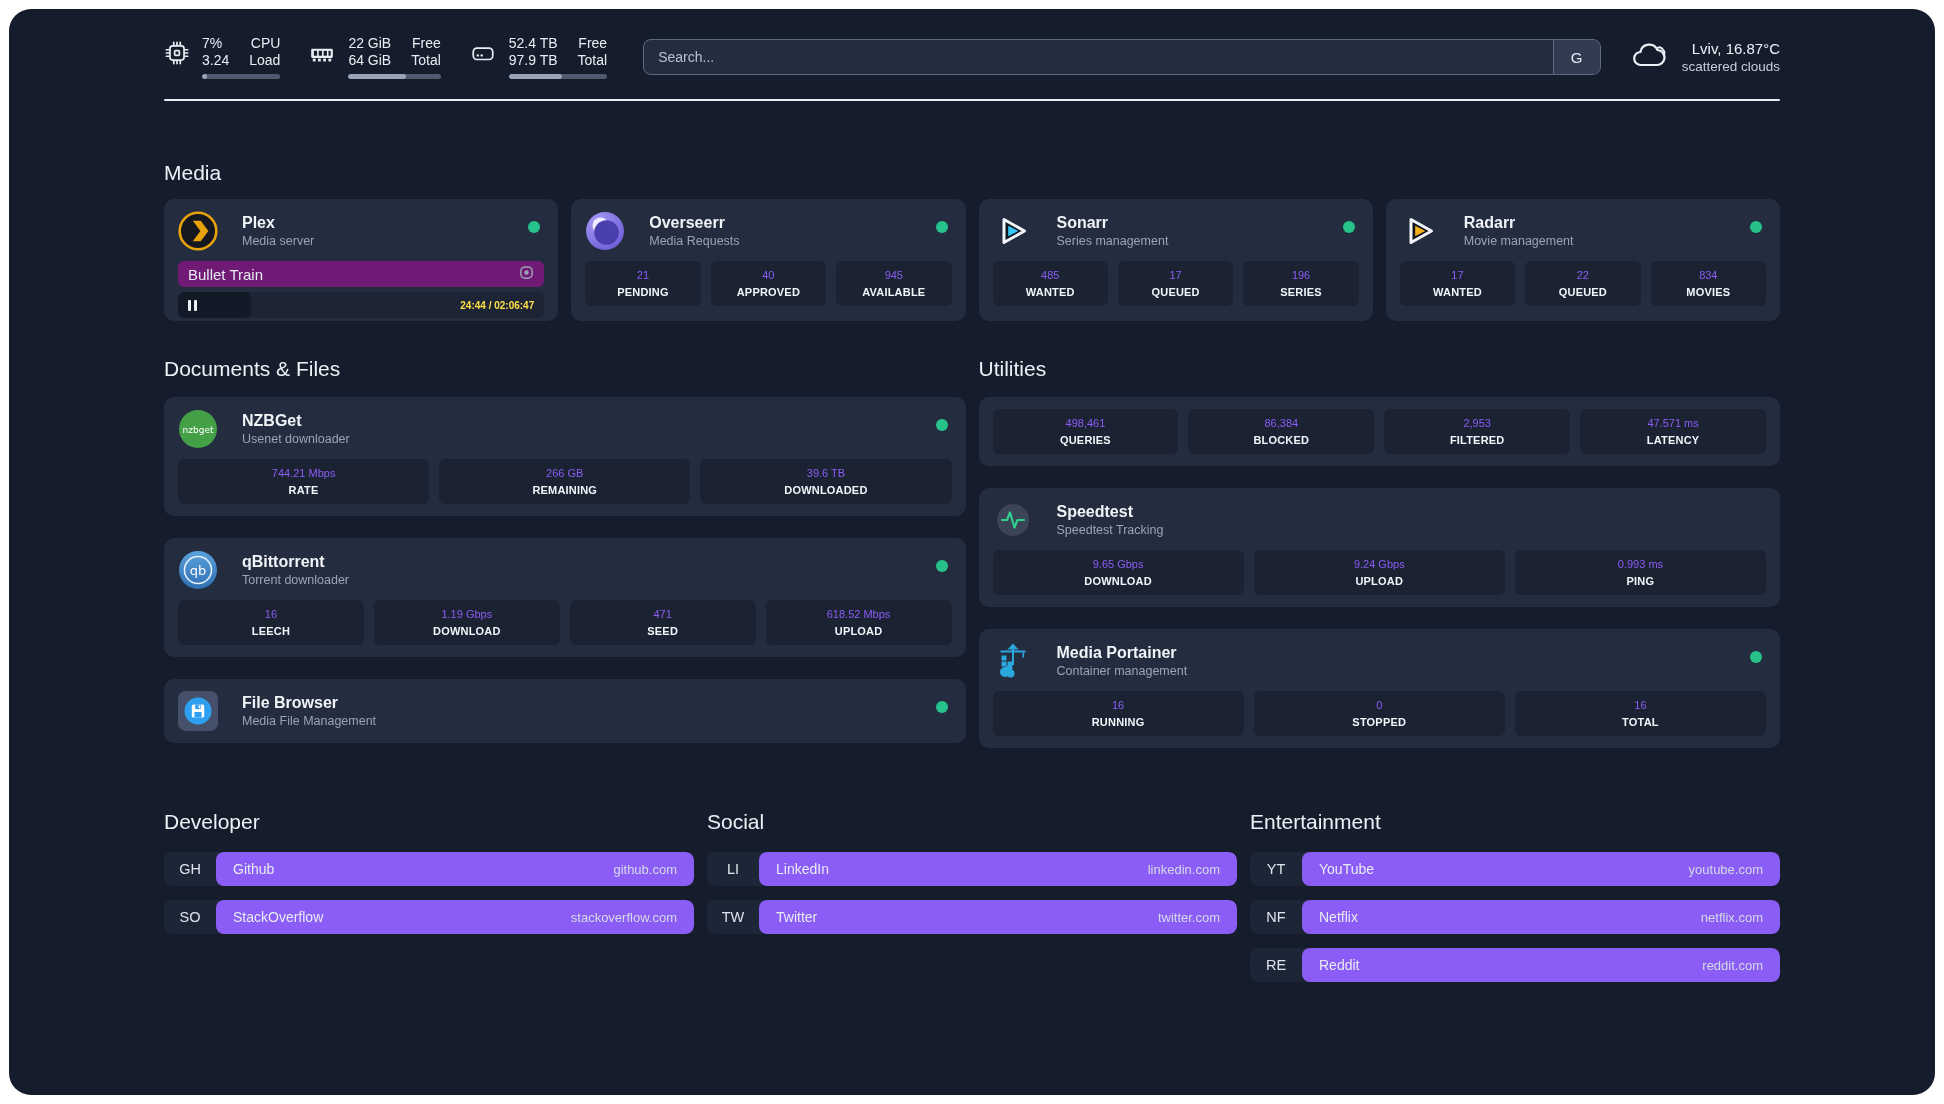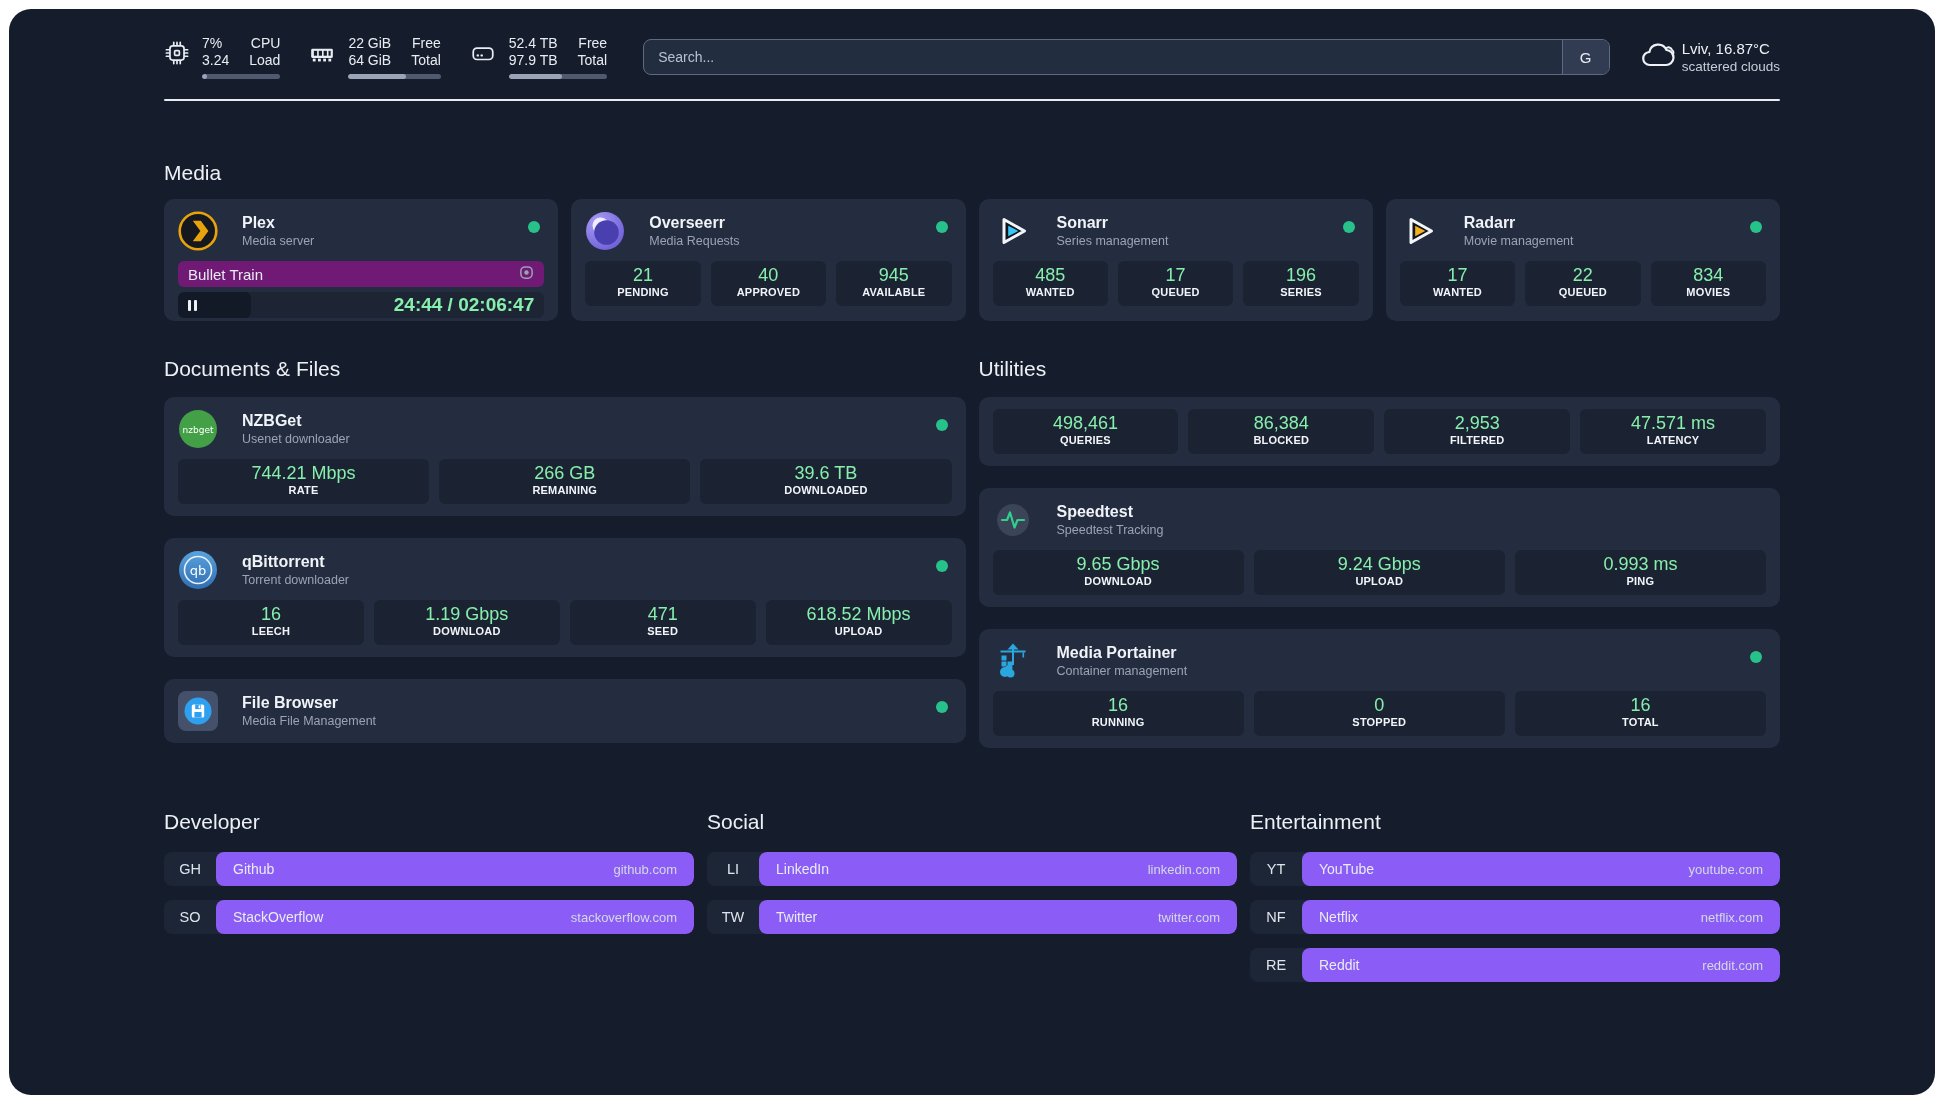--- a/index.html
+++ b/index.html
@@ -13,51 +13,51 @@
   .sys-icon{margin-top:5px;flex:none;}
   .sys-grid{display:grid;grid-template-columns:auto auto;column-gap:20px;font-size:14px;line-height:17px;}
   .sys-grid .lab{text-align:right;color:#e9edf3;}
   .sys-bar{margin-top:5px;height:5px;border-radius:3px;background:#4f5970;position:relative;overflow:hidden;}
   .sys-fill{position:absolute;left:0;top:0;bottom:0;background:#9aa4b8;border-radius:3px;}
   .search-wrap{flex:1;margin:0 30px 0 36px;}
   .search-box{display:flex;align-items:stretch;border:1px solid #5e6a80;border-radius:8px;background:#232d40;height:36px;box-sizing:border-box;overflow:hidden;}
   .search-box input{flex:1;background:transparent;border:none;outline:none;color:#e9edf3;padding:0 14px;font-size:14px;font-family:inherit;}
   .search-box input::placeholder{color:#b9c1cf;}
   .g-btn{width:46px;border-left:1px solid #5e6a80;background:#313c53;display:flex;align-items:center;justify-content:center;font-size:15px;color:#e9edf3;cursor:pointer;}
-  .weather{display:flex;align-items:center;gap:4px;}
+  .weather{display:flex;align-items:center;gap:13px;text-align:right;}
   .w-loc{font-size:15px;line-height:19px;color:#eef1f6;}
   .w-cond{font-size:13.5px;line-height:17px;color:#c7cdd8;}
   .rule{height:2px;background:#e8ebf1;border:none;margin:20px 0 0;border-radius:1px;}
 
   
   h2.sec{font-size:21px;font-weight:400;color:#edf0f5;margin:0 0 14px;}
   .sec-media{margin-top:60px;}
   .row4{display:grid;grid-template-columns:repeat(4,1fr);gap:13px;}
   .card{background:#242d3f;border-radius:10px;padding:12px 14px;position:relative;box-sizing:border-box;cursor:pointer;}
   .card.h-media{height:122px;}
   .card-head{display:flex;gap:24px;align-items:center;margin-bottom:10px;}
   .app-icon{width:40px;height:40px;flex:none;display:block;}
   .titles{min-width:0;}
   .card-title{font-size:16px;font-weight:600;color:#f0f3f7;line-height:20px;}
   .card-sub{font-size:12.5px;color:#9aa4b6;line-height:16px;}
   .dot{position:absolute;top:22px;right:18px;width:12px;height:12px;border-radius:50%;background:#27c289;}
   .stats{display:flex;gap:10px;}
   .tile{flex:1;background:#1b2332;border-radius:6px;text-align:center;padding:5px 4px 6px;}
-  .tv{font-size:18px;color:#86efac;line-height:19px;}
+  .tv{font-size:11px;color:#8b5cf6;line-height:19px;}
   .tl{font-size:11px;font-weight:700;color:#f2f5f9;letter-spacing:.2px;line-height:15px;}
 
   
   .player{display:flex;flex-direction:column;gap:5px;}
   .np-title-row{background:#701a75;border-radius:6px;height:26px;display:flex;align-items:center;padding:0 10px;font-size:15px;color:#e7ebf2;}
   .np-name{flex:1;}
   .np-progress{background:#1d2534;border-radius:6px;height:26px;position:relative;display:flex;align-items:center;overflow:hidden;}
   .np-fill{position:absolute;left:0;top:0;bottom:0;background:#121927;border-radius:6px;}
   .pause-btn{position:relative;z-index:1;margin-left:10px;display:flex;gap:3px;cursor:pointer;}
   .pause-btn i{display:block;width:3px;height:11px;background:#eef1f6;border-radius:1px;}
-  .np-time{margin-left:auto;position:relative;z-index:1;font-size:19px;font-weight:700;color:#86efac;padding-right:10px;}
+  .np-time{margin-left:auto;position:relative;z-index:1;font-size:10px;font-weight:700;color:#fde047;padding-right:10px;}
 
   .two-col{display:grid;grid-template-columns:1fr 1fr;gap:13px;margin-top:36px;align-items:start;}
   .col-stack{display:flex;flex-direction:column;gap:22px;}
   .two-col h2.sec{margin-bottom:16px;}
 
   
   .links{display:grid;grid-template-columns:repeat(3,1fr);gap:13px;margin-top:62px;align-items:start;}
   .links h2.sec{margin-bottom:18px;}
   .linkrow{display:flex;align-items:stretch;height:34px;background:#1d2636;border-radius:8px;margin-bottom:14px;overflow:hidden;cursor:pointer;}
   .link-prefix{width:52px;display:flex;align-items:center;justify-content:center;font-size:14.5px;color:#dfe4ec;flex:none;}

